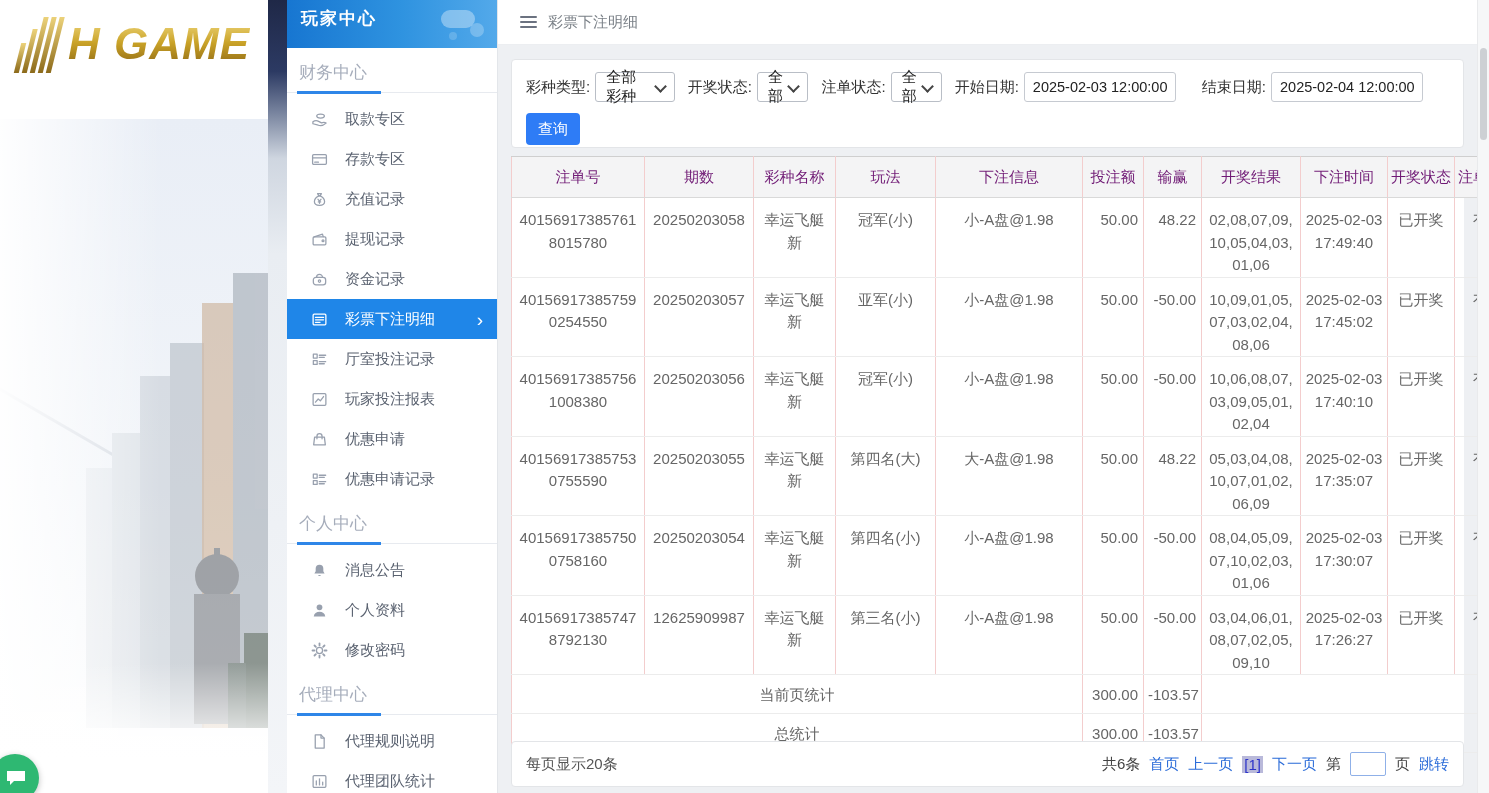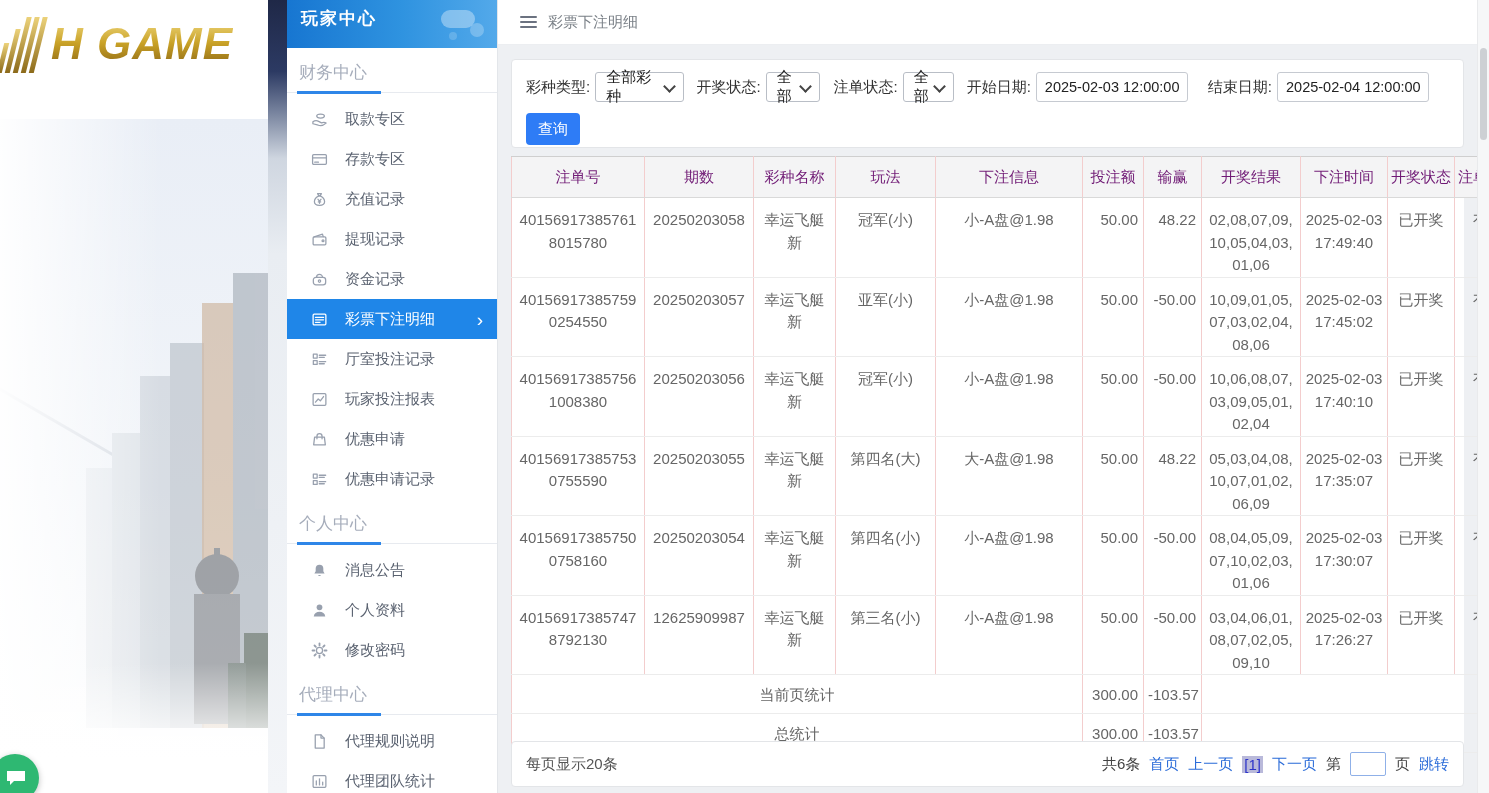--- a/index.html
+++ b/index.html
@@ -1,20 +1,20 @@
 <!DOCTYPE html>
 <html><head>
 <meta charset="utf-8">
 <style>
   html,body{margin:0;padding:0;background:#dfe2e6;font-family:"Liberation Sans","DejaVu Sans",sans-serif;}
   .stage{position:relative;width:1489px;height:793px;background:#eef0f3;overflow:hidden;}
 
   
   .left-panel{position:absolute;left:0;top:0;width:268px;height:100%;background:#fff;overflow:hidden;}
-  .logo-row{height:88px;display:flex;align-items:center;padding-left:4px;background:#fff;}
+  .logo-row{height:88px;display:flex;align-items:center;padding-left:21px;background:#fff;}
   .logo-bars{display:flex;align-items:flex-end;height:58px;margin-right:7px;transform:skewX(-14deg);}
   .logo-bars i{display:block;width:5px;margin-right:3px;background:linear-gradient(180deg,#ecd27a,#8c6a1a);}
   .logo-bars i:nth-child(1){height:30px}.logo-bars i:nth-child(2){height:44px}
   .logo-bars i:nth-child(3){height:56px}.logo-bars i:nth-child(4){height:56px}.logo-bars i:nth-child(5){height:56px}
   .logo-text{font-size:44px;font-weight:bold;font-style:italic;letter-spacing:1px;
     background:linear-gradient(180deg,#f0d87e 0%,#c9a227 48%,#8a6414 100%);
     -webkit-background-clip:text;background-clip:text;color:transparent;white-space:nowrap;}
   .ticker{height:30px;border-bottom:1px solid #dfe3ea;display:flex;align-items:center;justify-content:flex-end;
     overflow:hidden;background:#fff;white-space:nowrap;padding-right:1px;margin-top:36px;}
   .ticker-icon{display:flex;margin-right:6px;}
@@ -58,21 +58,21 @@
   .filter-card{position:absolute;left:13px;top:59px;width:953px;height:89px;background:#fff;border:1px solid #e3e5e8;
     border-radius:4px;box-sizing:border-box;padding:12px 14px;}
   .filter-row{display:flex;align-items:center;}
   .f-label{font-size:15px;color:#333;margin-right:5px;white-space:nowrap;}
   .select{height:30px;border:1px solid #b9bec6;border-radius:3px;background:#fff;display:flex;align-items:center;
     padding:0 24px 0 10px;font-size:15px;color:#222;position:relative;margin-right:13px;cursor:pointer;box-sizing:border-box;}
   .select::after{content:"";position:absolute;right:9px;top:9px;width:7px;height:7px;
     border-right:2px solid #444;border-bottom:2px solid #444;transform:rotate(45deg);}
   .sel-w1{width:120px}.sel-w2{width:66px}.sel-w3{width:56px}
   .date-input{height:30px;width:152px;border:1px solid #c6cad1;border-radius:3px;font-size:14.5px;color:#222;
-    padding:0 8px;margin-right:20px;font-family:inherit;box-sizing:border-box;}
+    padding:0 8px;margin-right:26px;font-family:inherit;box-sizing:border-box;}
   .btn-search{margin-top:11px;width:54px;height:32px;background:#2e7cf6;color:#fff;border:none;border-radius:4px;
     font-size:15px;cursor:pointer;font-family:inherit;}
 
   .table-card{position:absolute;left:13px;top:156px;width:953px;background:#fff;}
   table{border-collapse:collapse;table-layout:fixed;width:953px;font-size:15px;color:#666;border:1px solid #cfcfcf;}
   th{background:#f4f4f5;color:#701a75;font-weight:normal;height:40px;border:1px solid #f3cdcd;
     border-top:1px solid #cfcfcf;border-bottom:1px solid #d9d9d9;padding:0 2px;}
   th:nth-child(1){width:128px}th:nth-child(2){width:104px}th:nth-child(3){width:77px}
   th:nth-child(4){width:95px}th:nth-child(5){width:142px}th:nth-child(6){width:56px}
   th:nth-child(7){width:53px}th:nth-child(8){width:94px}th:nth-child(9){width:82px}

